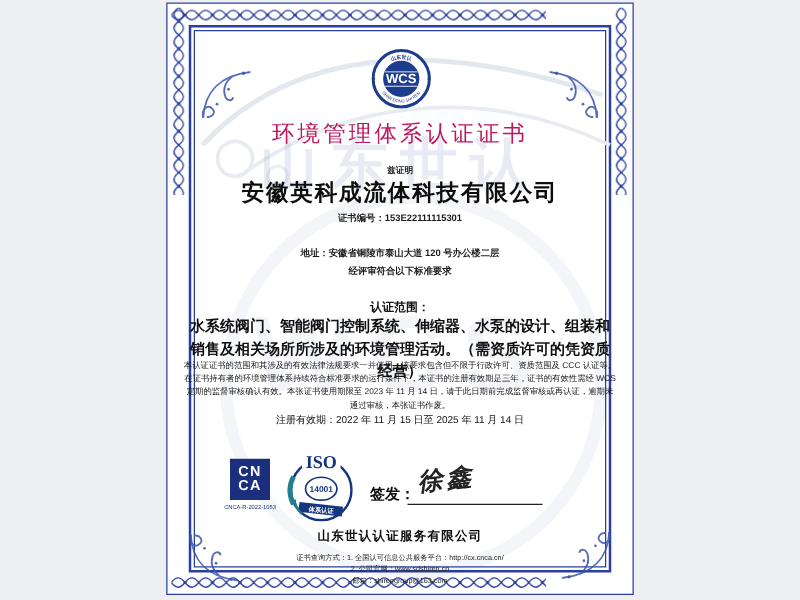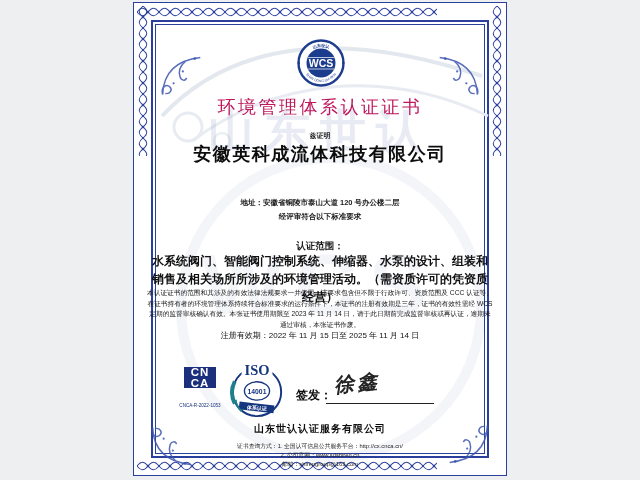--- a/index.html
+++ b/index.html
@@ -30,21 +30,21 @@
   .info0{top:167px;} .info1{top:181px;} .info2{top:195px;} .info3{top:209px;}
   .standard{top:218px;font-size:13.5px;font-weight:bold;letter-spacing:0.5px;
             font-family:"Liberation Mono","DejaVu Sans Mono",monospace;color:#0c0c0c;}
   .scope-label{top:237px;font-size:9.5px;font-weight:bold;}
   .scope-text{top:249px;left:16px;right:16px;text-align:center;font-size:12px;font-weight:bold;
               line-height:18px;color:#101010;}
   .fine{top:285px;left:13px;right:13px;text-align:center;font-size:6.7px;line-height:10.7px;
         color:#161616;font-weight:500;}
   .validity{top:327px;font-size:8px;font-weight:normal;color:#111;}
   
-  .cnca{left:50px;top:364px;width:32px;height:21px;background:#1c2f7d;display:flex;
+  .cnca{left:50px;top:364px;width:32px;height:33px;background:#1c2f7d;display:flex;
         flex-direction:column;align-items:center;justify-content:center;}
   .cnca span{color:#fff;font-weight:bold;font-size:11.5px;line-height:11px;letter-spacing:1px;
              font-family:"Liberation Sans",sans-serif;}
   .cnca-code{left:34px;top:400px;width:64px;text-align:center;font-size:4.6px;color:#15307c;}
   .iso-badge{left:94px;top:358px;width:58px;height:58px;}
   .sign-label{left:162px;top:384px;font-size:12px;font-weight:bold;color:#0d0d0d;}
   .sign-line{left:192px;top:374px;width:108px;height:26px;border-bottom:1.2px solid #222;}
   .signature{left:200px;top:367px;font-size:20px;font-weight:bold;font-style:italic;
              transform:rotate(-6deg);color:#242424;letter-spacing:3px;}
   
@@ -173,20 +173,21 @@
         <textPath href="#wcs-arc-bottom" startOffset="50%" text-anchor="middle">SHAN DONG SHI REN</textPath>
       </text>
       <circle cx="1.8" cy="24" r="1.2" fill="#1c3c8e"></circle>
       <circle cx="46.2" cy="24" r="1.2" fill="#1c3c8e"></circle>
     </svg>
 
     <div class="abs ctr title">环境管理体系认证证书</div>
     <div class="abs ctr certify">兹证明</div>
     <div class="abs ctr company">安徽英科成流体科技有限公司</div>
 
+    <div class="abs ctr info info0">证书编号：153E22111115301</div>
     <div class="abs ctr info info2">地址：安徽省铜陵市泰山大道 120 号办公楼二层</div>
     <div class="abs ctr info info3">经评审符合以下标准要求</div>
 
 
     <div class="abs ctr scope-label">认证范围：</div>
     <div class="abs scope-text">水系统阀门、智能阀门控制系统、伸缩器、水泵的设计、组装和销售及相关场所所涉及的环境管理活动。（需资质许可的凭资质经营）</div>
 
     <div class="abs fine">本认证证书的范围和其涉及的有效法律法规要求一并使用，该要求包含但不限于行政许可、资质范围及 CCC 认证等。在证书持有者的环境管理体系持续符合标准要求的运行条件下，本证书的注册有效期是三年，证书的有效性需经 WCS 定期的监督审核确认有效。本张证书使用期限至 2023 年 11 月 14 日，请于此日期前完成监督审核或再认证，逾期未通过审核，本张证书作废。</div>
     <div class="abs ctr validity">注册有效期：2022 年 11 月 15 日至 2025 年 11 月 14 日</div>
 

